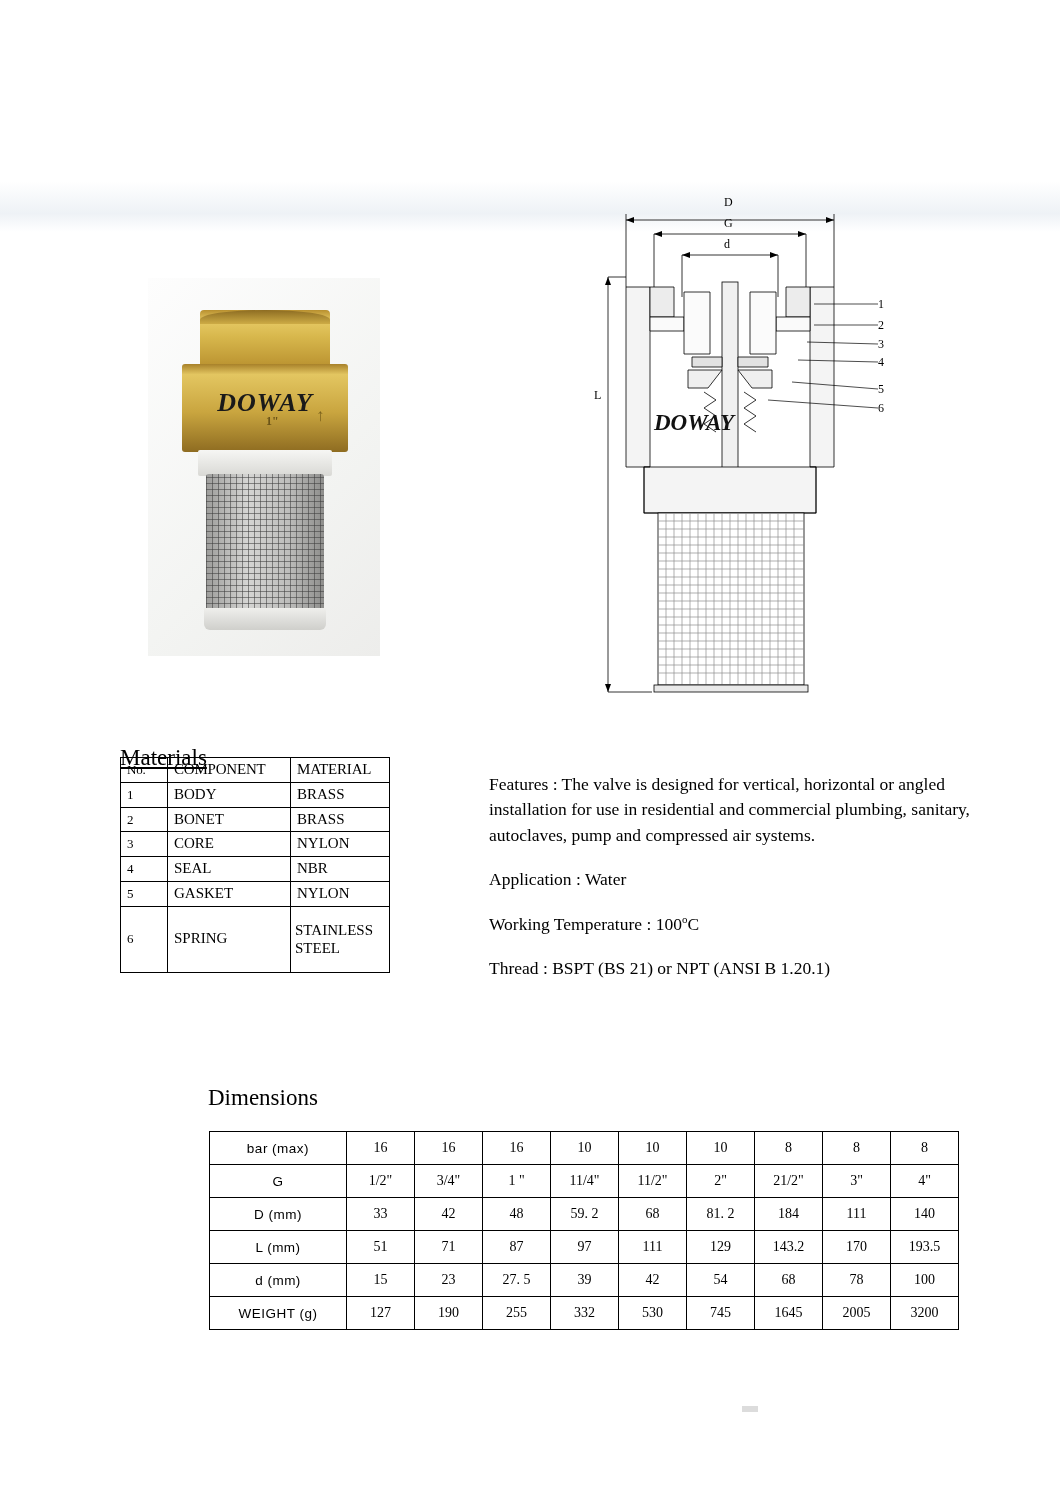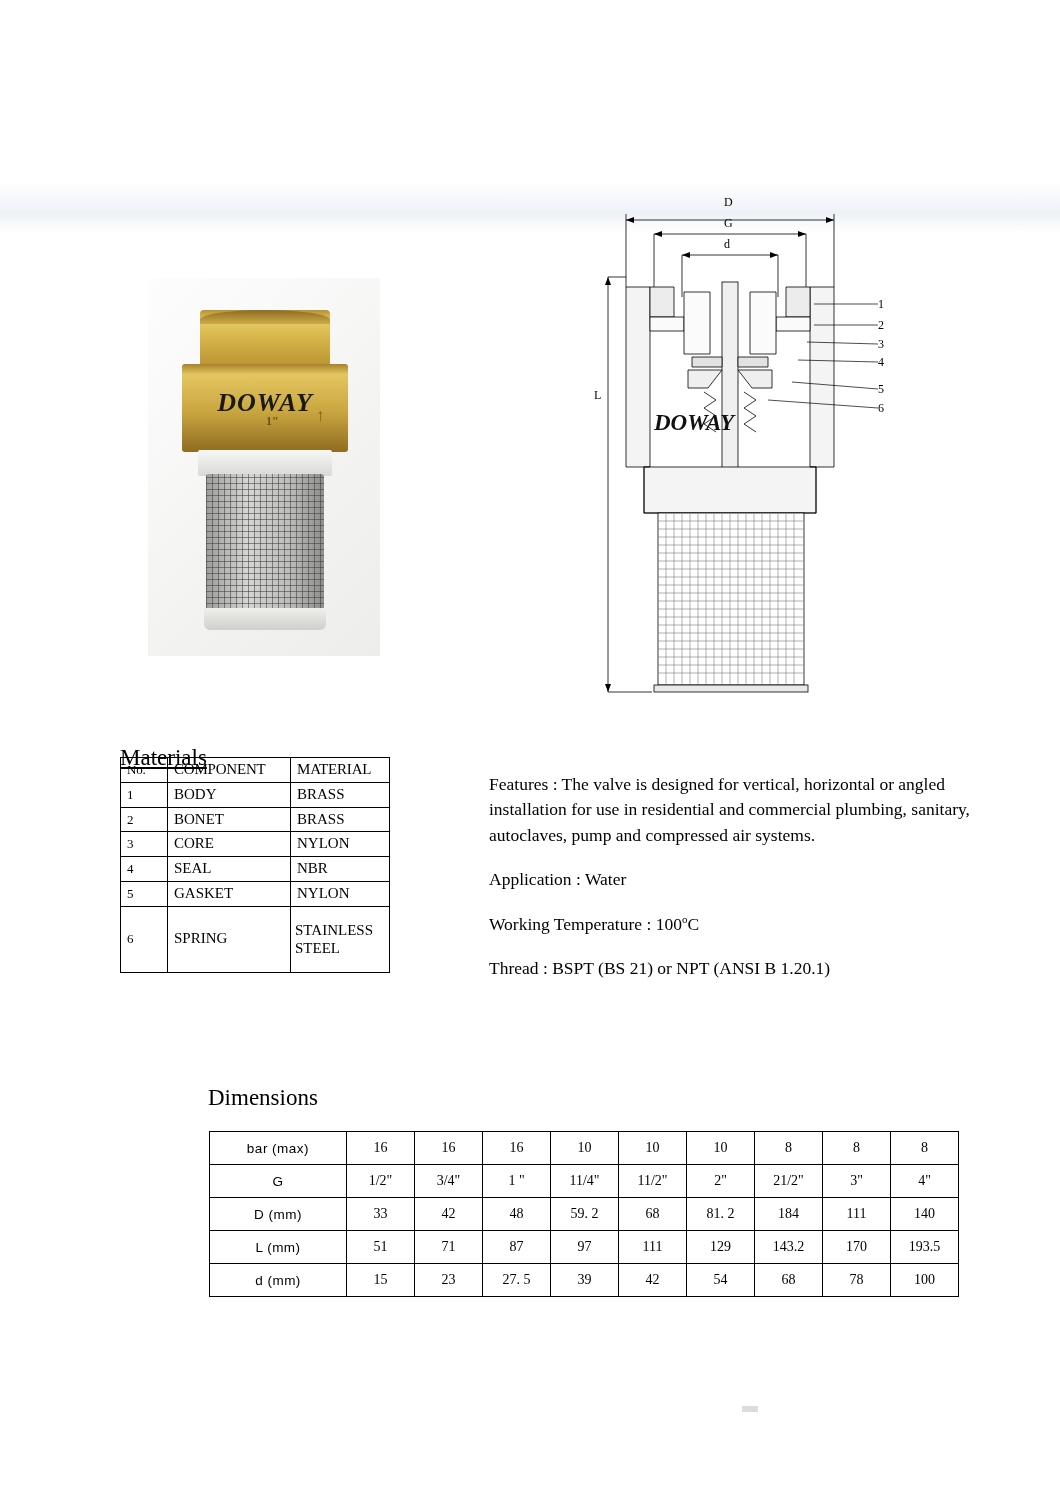--- a/index.html
+++ b/index.html
@@ -442,17 +442,29 @@
         <td class="val">15</td>
         <td class="val">23</td>
         <td class="val">27. 5</td>
         <td class="val">39</td>
         <td class="val">42</td>
         <td class="val">54</td>
         <td class="val">68</td>
         <td class="val">78</td>
         <td class="val">100</td>
       </tr>
+      <tr>
+        <td class="rowhead">WEIGHT (g)</td>
+        <td class="val">127</td>
+        <td class="val">190</td>
+        <td class="val">255</td>
+        <td class="val">332</td>
+        <td class="val">530</td>
+        <td class="val">745</td>
+        <td class="val">1645</td>
+        <td class="val">2005</td>
+        <td class="val">3200</td>
+      </tr>
     </tbody>
   </table>
 
   <div class="faint-mark"></div>
 </div>
 
 </body></html>

